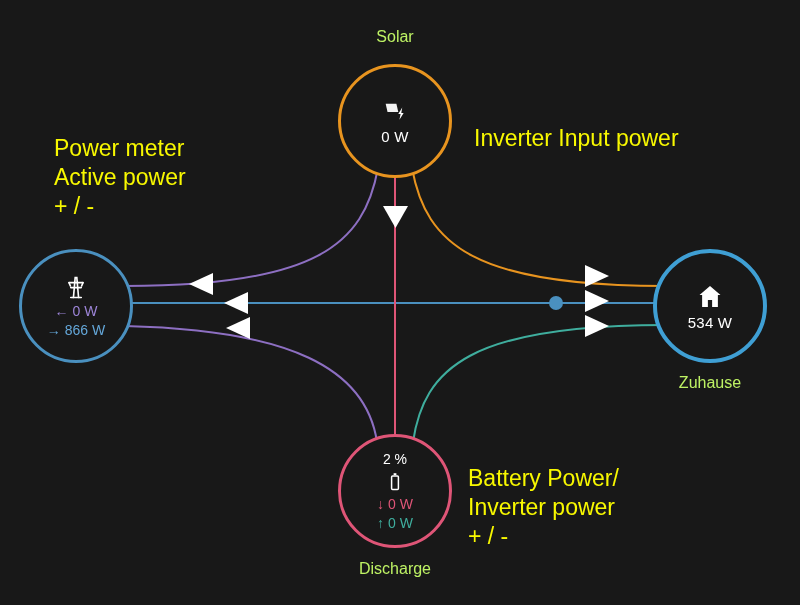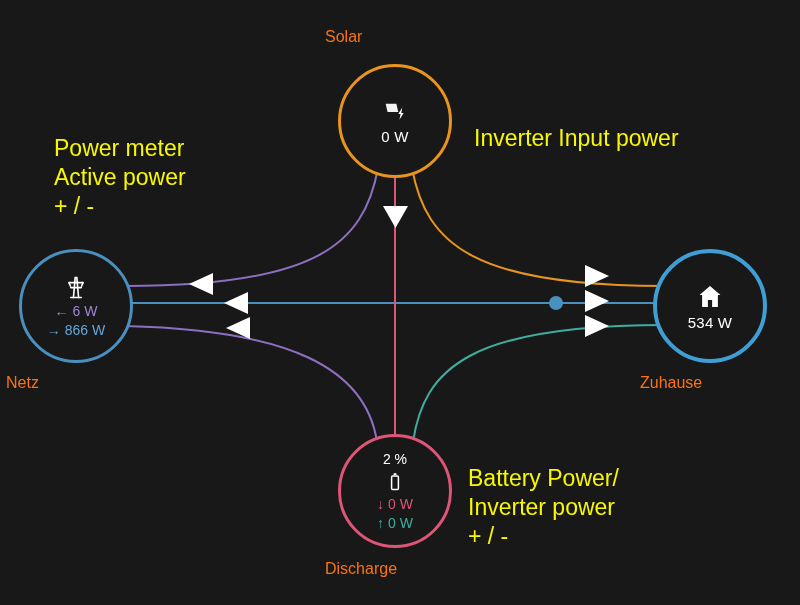--- a/index.html
+++ b/index.html
@@ -31,22 +31,22 @@
   .node-home    { left: 653px; top: 249px; border-width: 4px; }
   .node-battery { left: 338px; top: 434px; }
 
   .node .value { color: #ffffff; font-size: 15px; letter-spacing: .2px; }
   .node .subvalue { font-size: 14px; line-height: 1.2; }
   .node .soc { color: #ffffff; font-size: 14px; margin-bottom: 1px; }
   .icon { display: flex; align-items: center; justify-content: center; }
 
   .node-label {
     position: absolute; width: 140px;
-    text-align: left;
-    color: #f97316; font-size: 16px;
+    text-align: center;
+    color: #bef264; font-size: 16px;
   }
   .label-solar   { left: 325px; top: 28px;  }
   .label-grid    { left: 6px;   top: 374px; }
   .label-home    { left: 640px; top: 374px; }
   .label-battery { left: 325px; top: 560px; }
 
   .ann { position: absolute; font-size: 23px; line-height: 1.26; font-weight: normal; }
   .ann-power-meter { left: 54px;  top: 134px; }
   .ann-inverter    { left: 474px; top: 124px; }
   .ann-battery     { left: 468px; top: 464px; }
@@ -93,24 +93,23 @@
   <div class="node node-grid" style="border-color: rgb(74, 144, 191);">
     <span class="icon">
       <svg width="28" height="28" viewBox="0 0 24 24" fill="none" stroke="#ffffff" stroke-width="1.4" stroke-linecap="round">
         <path d="M9.8 21 L11.3 4 h1.4 L14.2 21"></path>
         <path d="M6 8.3 h12"></path>
         <path d="M7.5 12.5 h9"></path>
         <path d="M6 8.3 l1.2 2.8 M18 8.3 l-1.2 2.8"></path>
         <path d="M7.5 21 h9"></path>
       </svg>
     </span>
-    <span class="subvalue" style="color: rgb(157, 133, 216);">← 6 W</span>
+    <span class="subvalue" style="color: rgb(157, 133, 216);">← 0 W</span>
     <span class="subvalue" style="color: rgb(100, 167, 217);">→ 866 W</span>
   </div>
-  <div class="node-label label-grid">Netz</div>
 
   <div class="node node-home" style="border-color: rgb(63, 159, 212);">
     <span class="icon">
       <svg width="30" height="30" viewBox="0 0 24 24" fill="#ffffff">
         <path d="M12 3.2 3.6 10.4 h2.1 V20 h4.6 v-5.6 h3.4 V20 h4.6 v-9.6 h2.1 L12 3.2 z"></path>
       </svg>
     </span>
     <span class="value">534 W</span>
   </div>
   <div class="node-label label-home">Zuhause</div>

